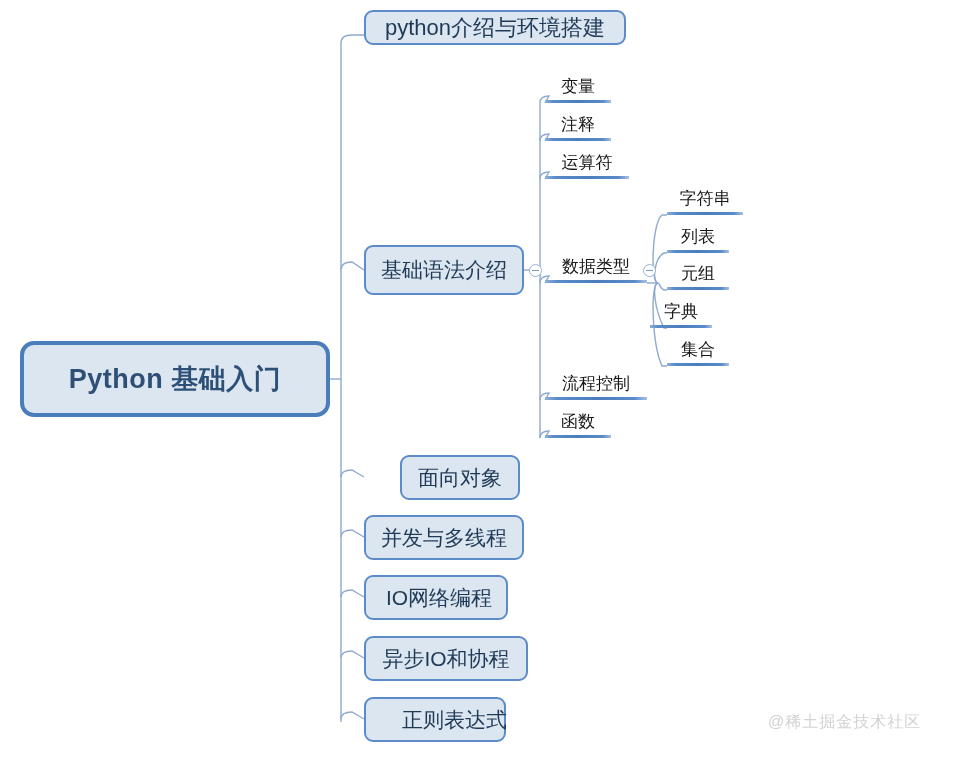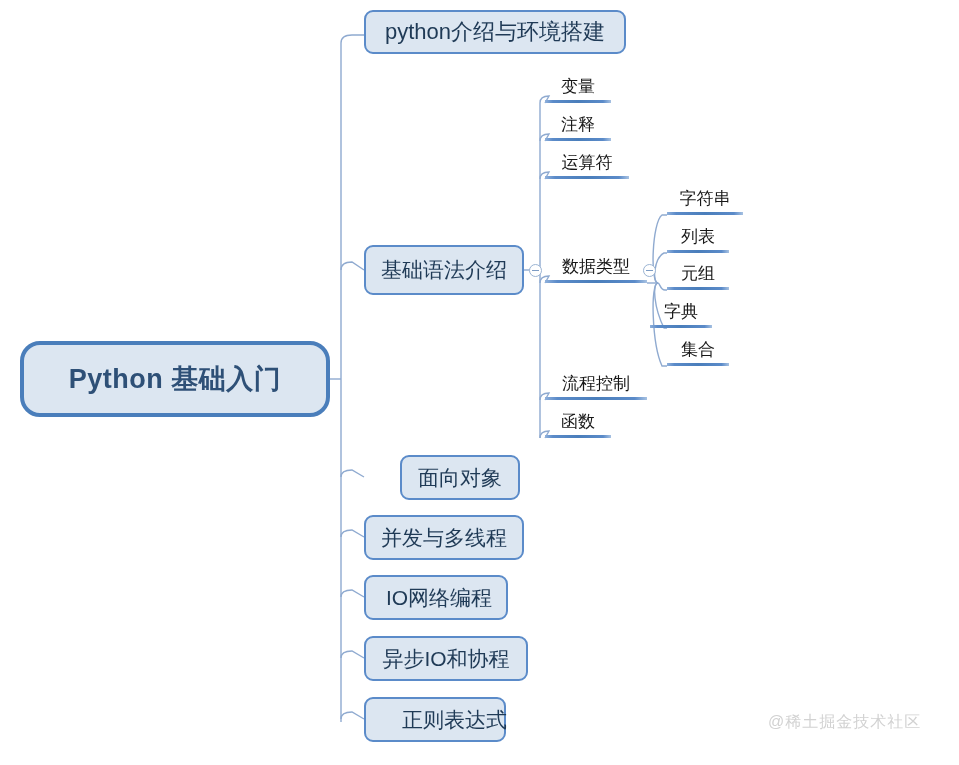--- a/index.html
+++ b/index.html
@@ -29,21 +29,21 @@
   
   .root-node {
     position: absolute;
     left: 20px;
     top: 341px;
     width: 310px;
     height: 76px;
     box-sizing: border-box;
     background: #dce6f1;
     border: 4px solid #4a7ebb;
-    border-radius: 20px;
+    border-radius: 14px;
     display: flex;
     align-items: center;
     justify-content: center;
     color: #2e5077;
     font-size: 27px;
     font-weight: bold;
     letter-spacing: 0.5px;
   }
 
   
@@ -155,21 +155,21 @@
       <path d="M658,283 C660,283 660,290 665,290 L667,290"></path>
       <path d="M658,283 C652,283 654,308 664,328 L667,328"></path>
       <path d="M658,283 C650,283 652,344 662,366 L667,366"></path>
     </g>
   </svg>
 
   <div class="root-node">
     <span>Python 基础入门</span>
   </div>
 
-  <div class="box-node" style="left:364px; top:10px; width:262px; height:44px; font-size:22px;">
+  <div class="box-node" style="left:364px; top:10px; width:262px; height:35px; font-size:22px;">
     <span>python介绍与环境搭建</span>
   </div>
   <div class="box-node" style="left:364px; top:245px; width:160px; height:50px;">
     <span>基础语法介绍</span>
   </div>
   <div class="box-node" style="left:364px; top:455px; width:120px; height:45px;margin-left:36px;">
     <span>面向对象</span>
   </div>
   <div class="box-node" style="left:364px; top:515px; width:160px; height:45px;">
     <span>并发与多线程</span>

